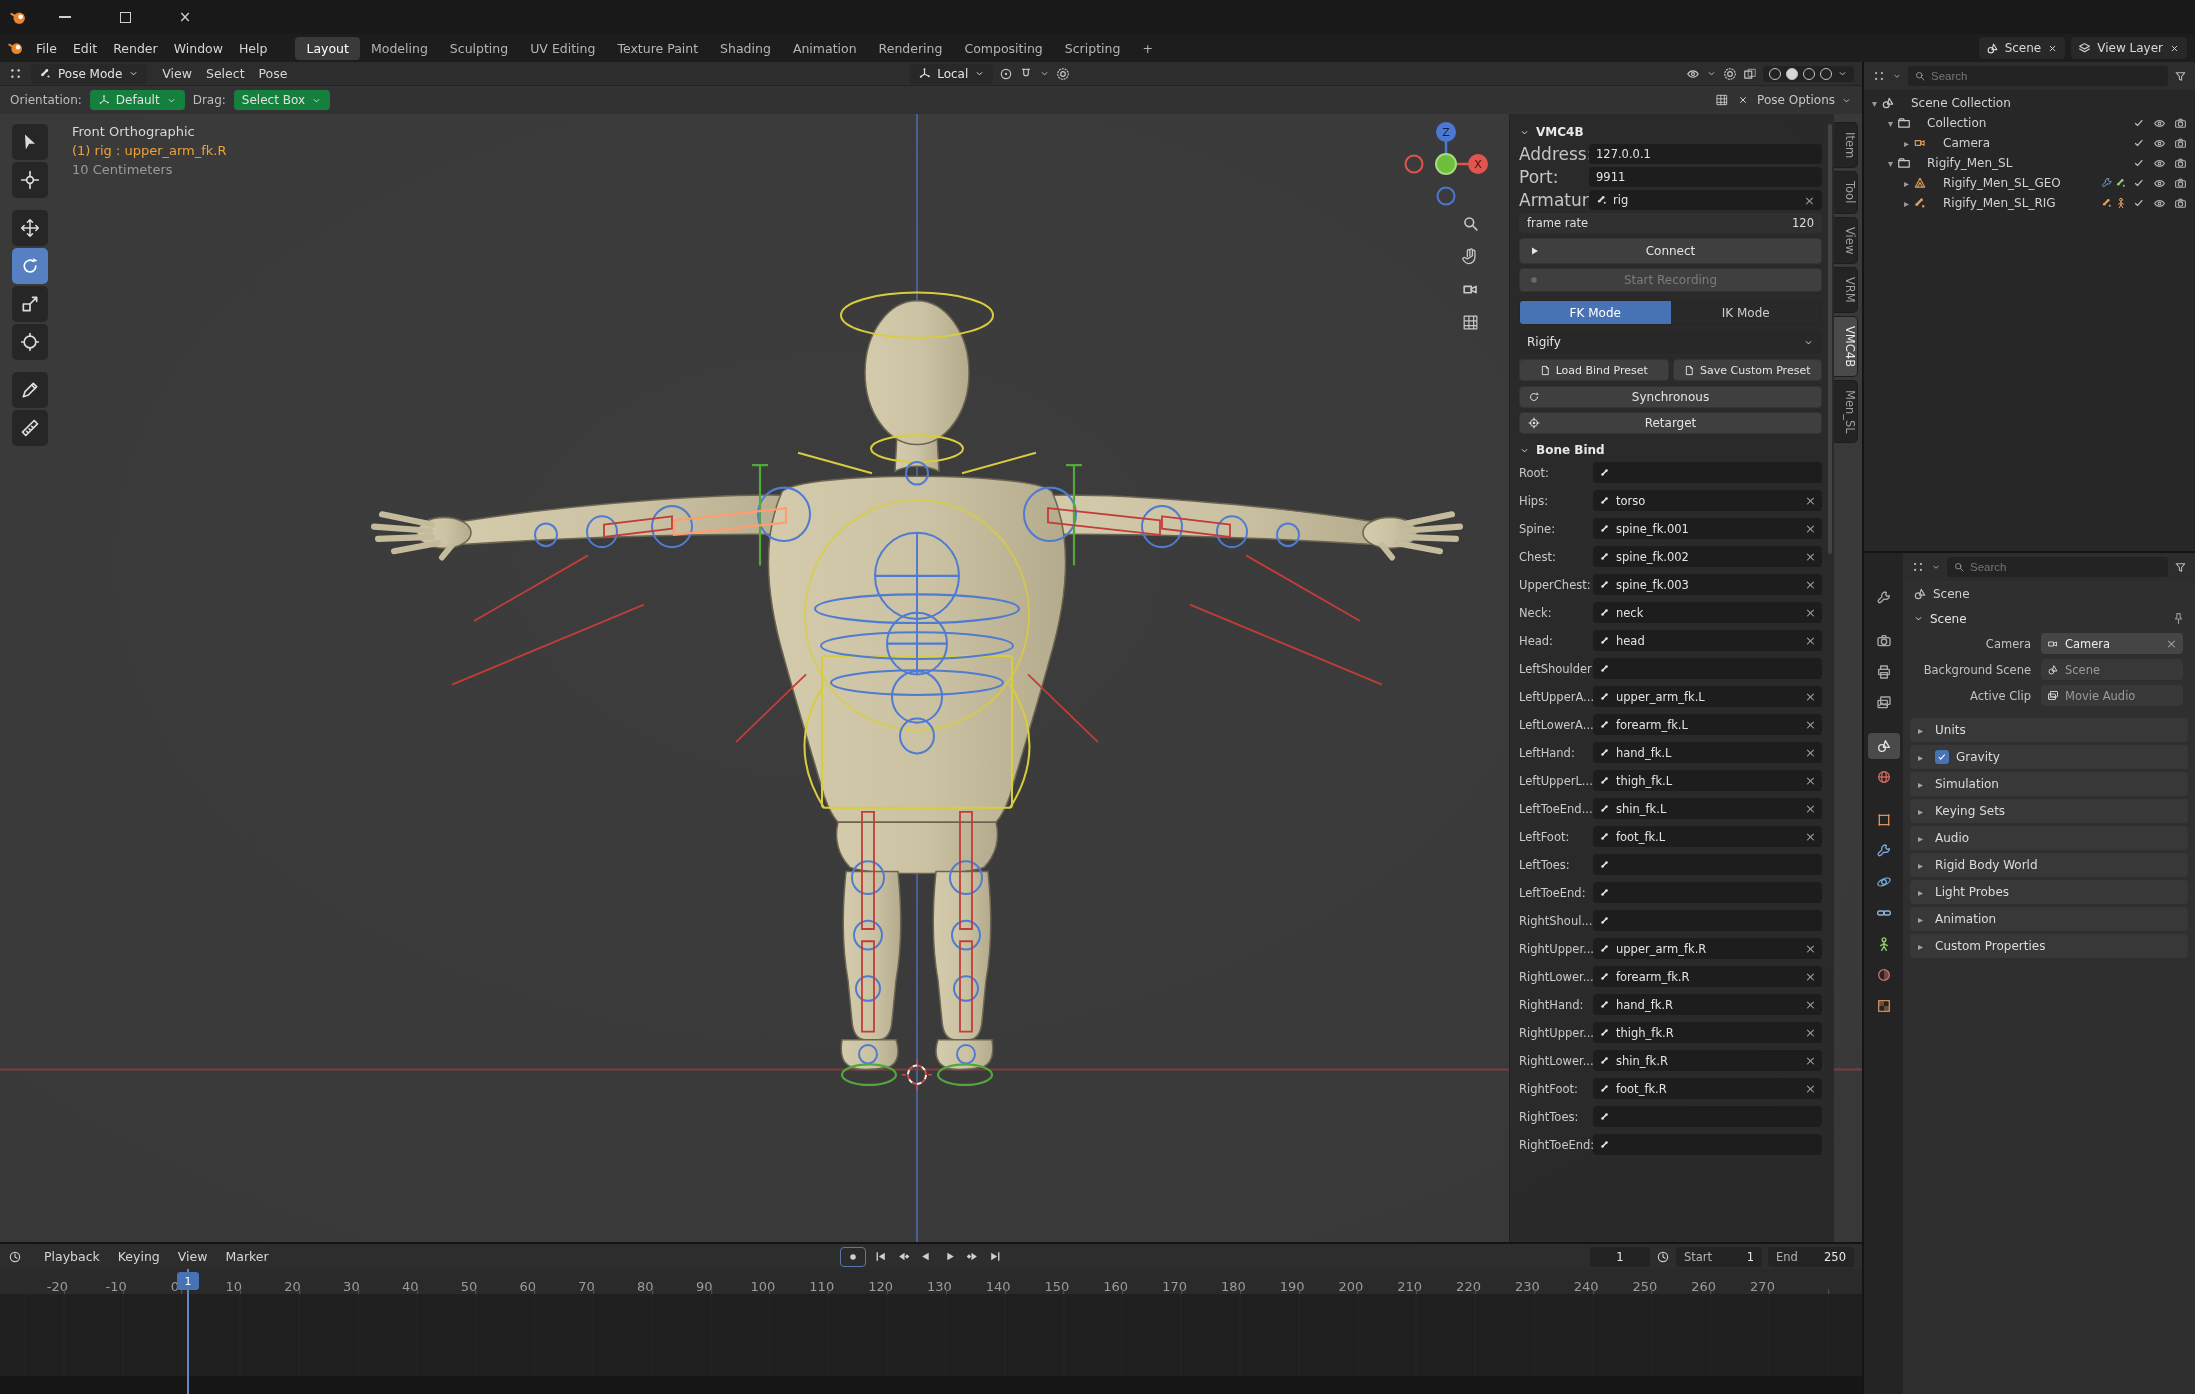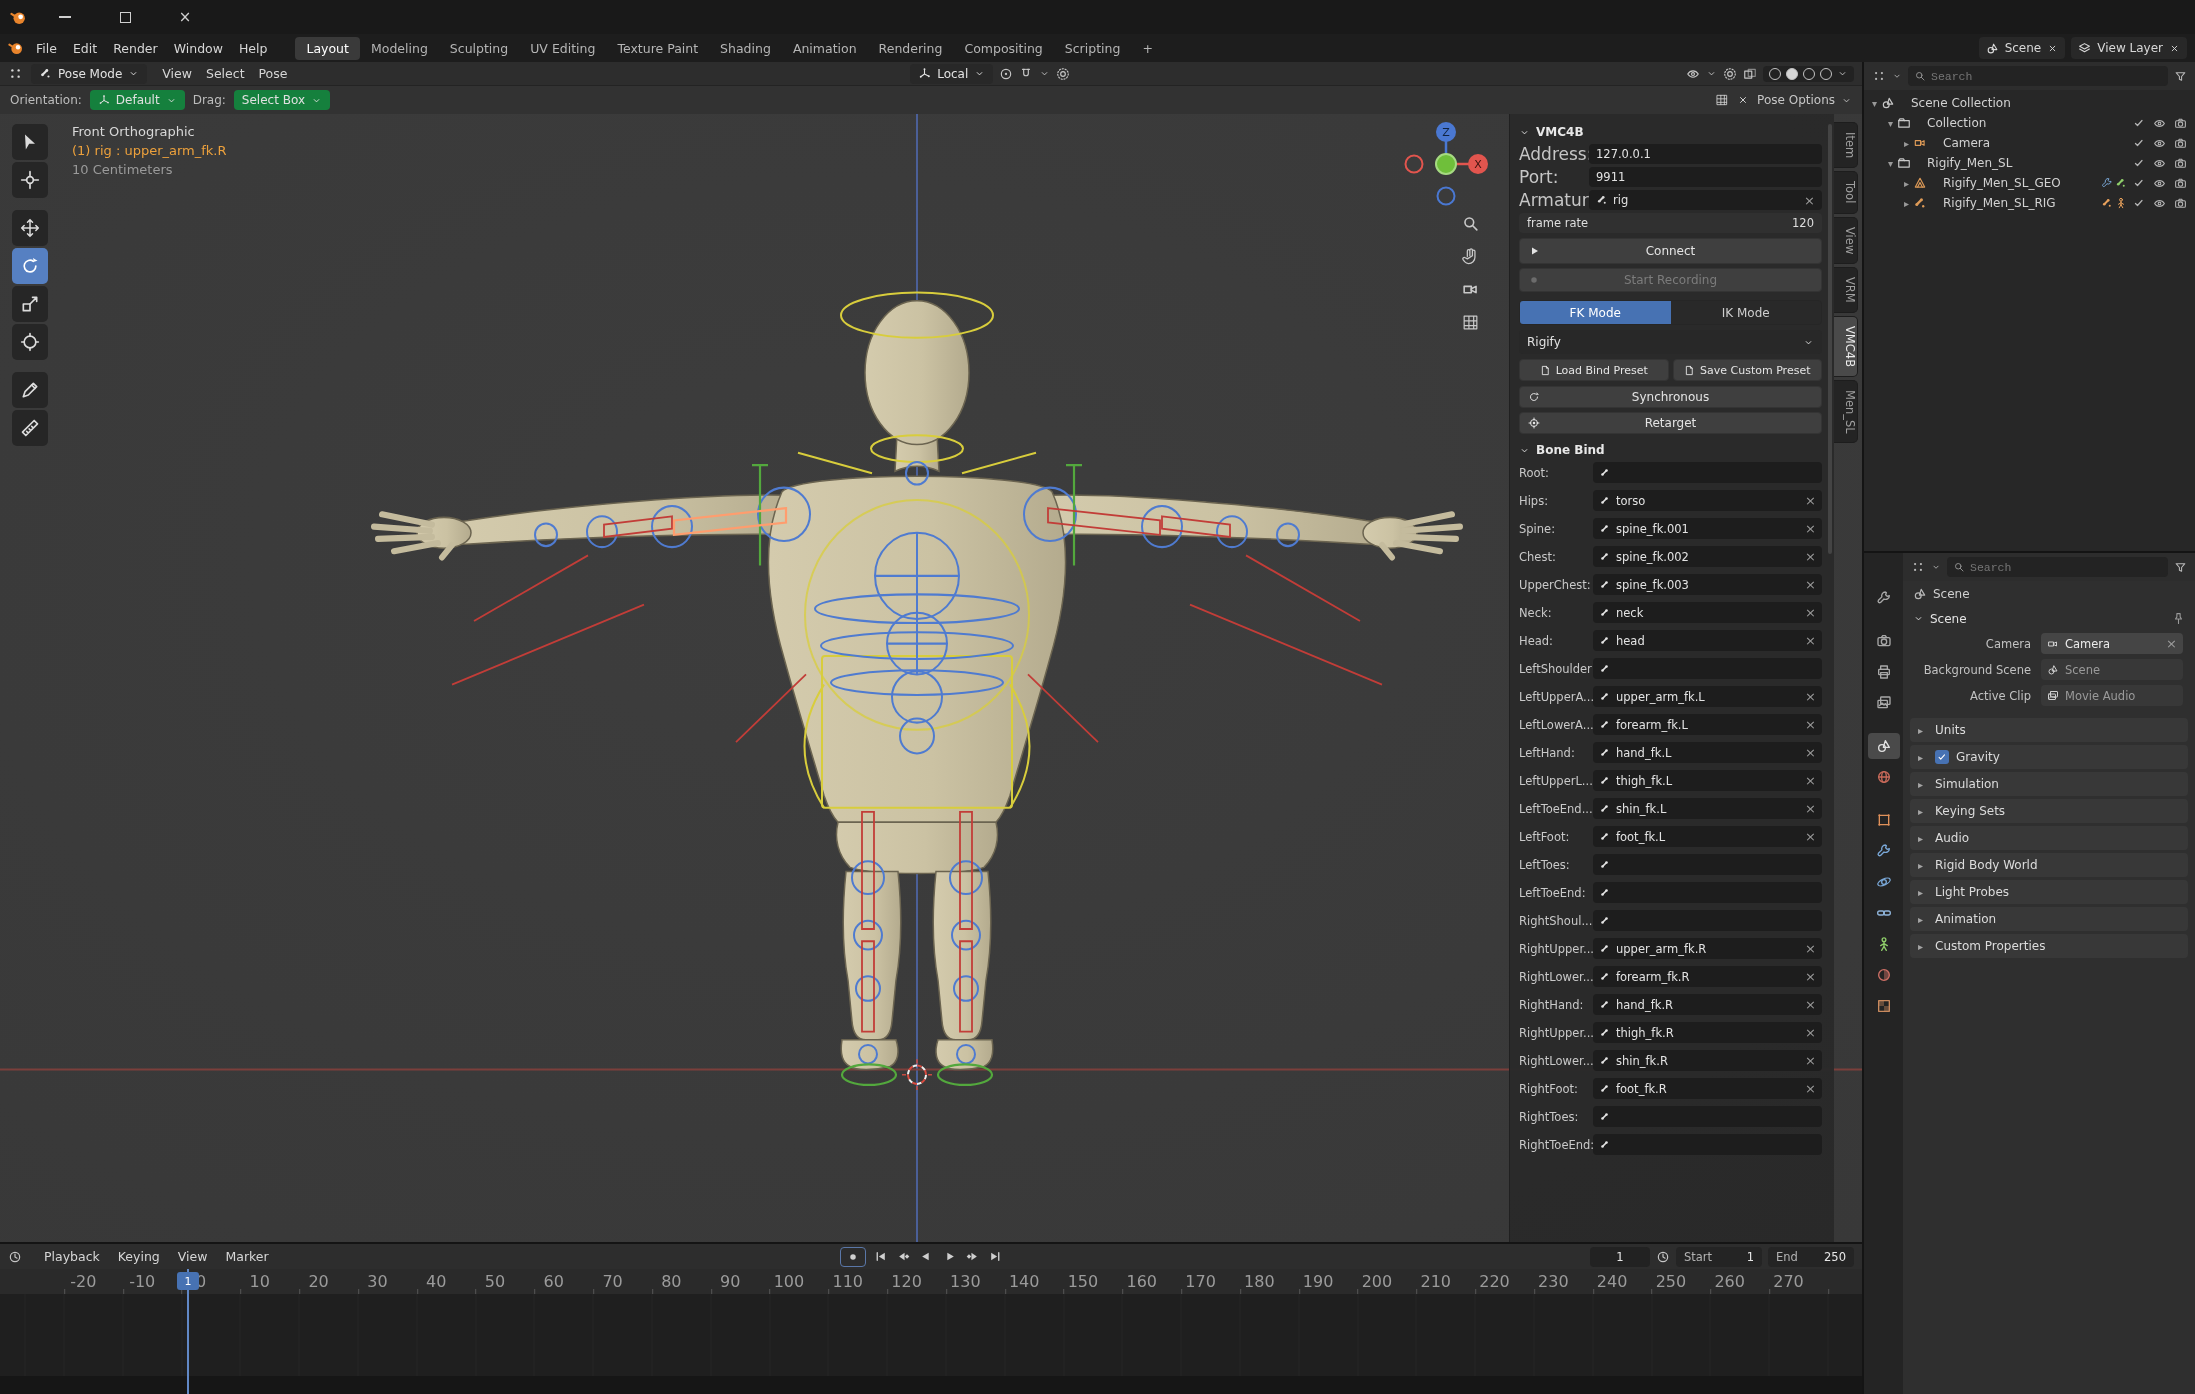--- a/index.html
+++ b/index.html
@@ -76,21 +76,21 @@
 .bb-x{color:#9a9a9a;font-size:13px;visibility:hidden;line-height:1}
 .bb-x.on{visibility:visible}
 
 .ntabs{position:absolute;right:0;top:8px;width:28px;z-index:6;display:flex;flex-direction:column;gap:3px;align-items:flex-start}
 .ntab{writing-mode:vertical-rl;padding:9px 0;width:24px;text-align:center;font-size:11.5px;color:#9f9f9f;background:#242424;border-radius:0 5px 5px 0;border:1px solid #1d1d1d;border-left:none}
 .ntab.on{background:#4a4a4a;color:#ececec}
 
 .outliner{height:491px;display:flex;flex-direction:column;border-bottom:2px solid #141414}
 .ol-head{height:28px;display:flex;align-items:center;gap:6px;padding:0 8px;background:#2d2d2d;color:#b8b8b8}
 .search{flex:1;height:20px;background:#232323;border-radius:4px;display:flex;align-items:center;gap:5px;padding:0 6px;color:#8e8e8e}
-.search input{background:transparent;border:none;outline:none;color:#bbb;font-size:11.5px;width:100%;font-family:Liberation Mono, monospace}
+.search input{background:transparent;border:none;outline:none;color:#bbb;font-size:11.5px;width:100%;font-family:Liberation Sans, sans-serif}
 .ol-body{flex:1;background:#272727;padding-top:3px}
 .ol-row{height:20px;display:flex;align-items:center;font-size:12px;color:#d2d2d2;padding-right:8px}
 .ol-arrow{width:13px;text-align:center;color:#999;font-size:10px;flex:none}
 .ol-label{margin-left:16px;white-space:nowrap;overflow:hidden;flex:1}
 .ol-badges{display:flex;gap:2px;margin-right:6px}
 .ol-right{display:flex;gap:8px;color:#b4b4b4;visibility:hidden}
 .ol-right.show{visibility:visible}
 
 .properties{flex:1;display:flex;min-height:0}
 .ptabs{width:39px;background:#242424;padding-top:32px;display:flex;flex-direction:column;align-items:center;gap:5px}
@@ -119,21 +119,21 @@
 .tl-menus{display:flex;gap:2px}
 .tl-controls{position:absolute;left:840px;display:flex;align-items:center;gap:4px;color:#cfcfcf}
 .rec{height:20px;border:1px solid #5a77a8;background:#2c2c2c;border-radius:4px;display:flex;align-items:center;padding:0 6px;gap:4px}
 .tbtn{width:21px;height:20px;display:grid;place-items:center;color:#cfcfcf}
 .tl-right{margin-left:auto;display:flex;gap:6px;align-items:center}
 .fpill{height:20px;background:#242424;border-radius:4px;display:flex;align-items:center;justify-content:center;color:#e8e8e8;font-size:11.5px}
 .fpill.frame{width:60px;background:#222}
 .fpill.range{width:86px;justify-content:space-between;padding:0 8px}
 .fpill .rl{color:#b2b2b2}
 .tl-body{position:relative;flex:1}
-.tl-ruler{height:25px;background:#2a2a2a;display:flex;align-items:center;padding-left:54px;color:#9b9b9b;font-size:16px;position:relative}
+.tl-ruler{height:25px;background:#2a2a2a;display:flex;align-items:flex-end;padding-left:28px;color:#9b9b9b;font-size:13px;position:relative}
 .tl-ruler::after{content:"";position:absolute;left:0;right:0;bottom:0;height:5px;background:repeating-linear-gradient(90deg,transparent 0 57.8px,#555 57.8px 58.8px);background-position:6.2px 0}
 .tl-num{width:58.8px;text-align:center;flex:none}
 .tl-tracks{position:absolute;top:25px;bottom:18px;left:0;right:0;background-color:#1f1f1f;background-image:repeating-linear-gradient(90deg,#262626 0 1px,transparent 1px 58.8px);background-position:63.5px 0}
 .tl-summary{position:absolute;bottom:0;left:0;right:0;height:18px;background:#161616}
 .playhead{position:absolute;left:187px;top:0;bottom:0;width:2px;background:#6188c6;z-index:2}
 .ph-label{position:absolute;left:177px;top:3px;width:22px;height:18px;background:#4772b3;border-radius:3px;color:#fff;font-size:11px;display:grid;place-items:center;z-index:3}
 
 .statusbar{height:29px;background:#232323;display:flex;align-items:center;padding:0 10px;color:#909090;font-size:11.5px;gap:6px;border-top:1px solid #161616}
 .sb-right{margin-left:auto;display:flex;align-items:center;gap:6px}
 </style>

